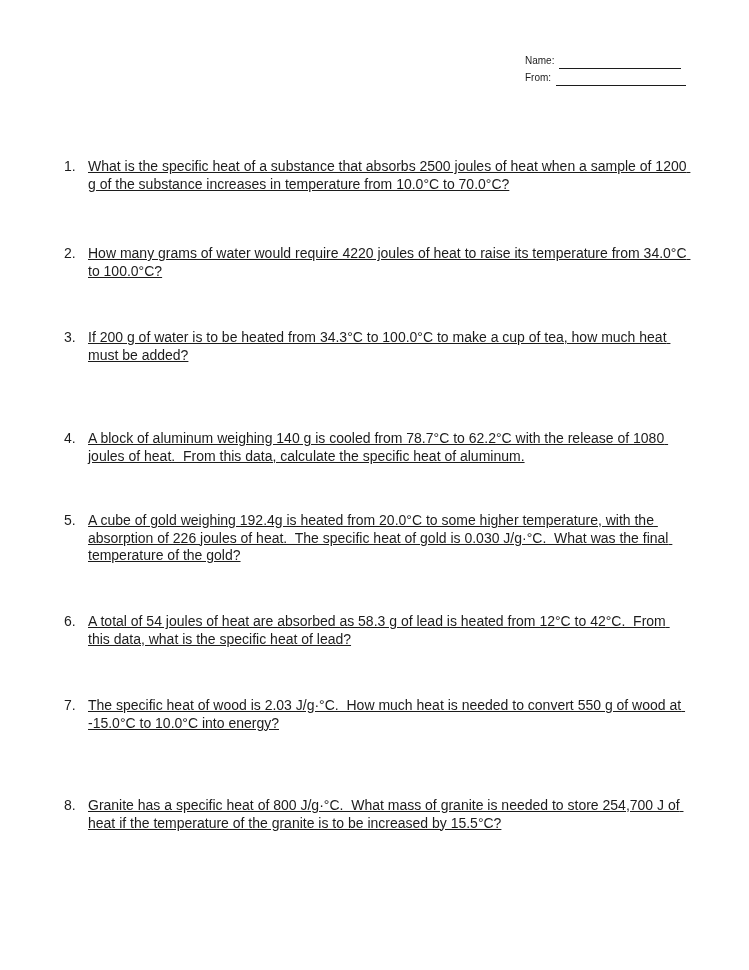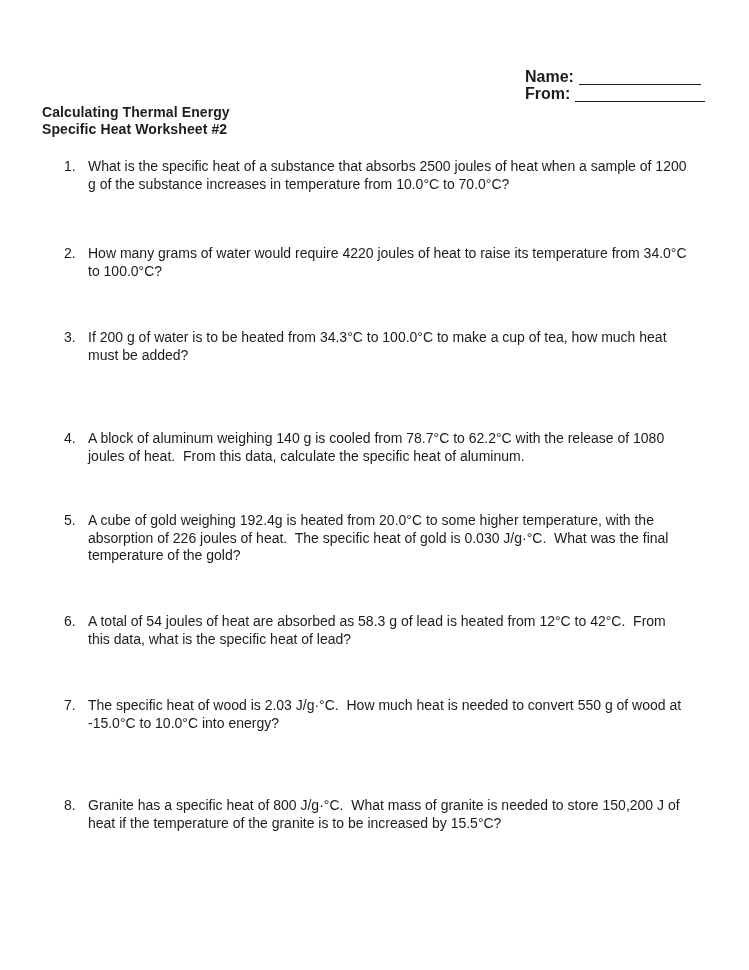--- a/index.html
+++ b/index.html
@@ -12,24 +12,23 @@
     width: 749px;
     height: 970px;
     background: #ffffff;
     color: #1c1c1c;
     overflow: hidden;
   }
   
   .header-block {
     position: absolute;
     left: 525px;
-    top: 68px;
-    font-size: 16px;
+    top: 52px;
+    font-size: 10px;
     line-height: 17px;
-    font-weight: bold;
   }
   .fill-row {
     display: flex;
     align-items: flex-end;
     height: 17px;
     white-space: pre;
   }
   .fill-row .label { display: inline-block; }
   .blank-line {
     display: inline-block;
@@ -58,20 +57,21 @@
     font-size: 14px;
     line-height: 17.5px;
   }
   .question .q-num {
     flex: 0 0 24px;
   }
   .question .q-text {
     flex: 1 1 auto;
     max-width: 600px;
     white-space: pre-wrap;
+    text-decoration: underline;
   }
   .q1 { top: 158px; }
   .q2 { top: 245px; }
   .q3 { top: 329px; }
   .q4 { top: 430px; }
   .q5 { top: 512px; }
   .q6 { top: 613px; }
   .q7 { top: 697px; }
   .q8 { top: 797px; }
 </style>
@@ -84,24 +84,20 @@
     <div class="fill-row">
       <span class="label">Name:</span>
       <span class="blank-line name"></span>
     </div>
     <div class="fill-row">
       <span class="label">From:</span>
       <span class="blank-line hour"></span>
     </div>
   </div>
 
-  <div class="title-block">
-    <div>Calculating Thermal Energy</div>
-    <div>Specific Heat Worksheet #2</div>
-  </div>
 
   <div class="question q1">
     <span class="q-num">1.</span>
     <span class="q-text">What is the specific heat of a substance that absorbs 2500 joules of heat when a sample of 1200 g of the substance increases in temperature from 10.0°C to 70.0°C?</span>
   </div>
 
   <div class="question q2">
     <span class="q-num">2.</span>
     <span class="q-text">How many grams of water would require 4220 joules of heat to raise its temperature from 34.0°C to 100.0°C?</span>
   </div>
@@ -126,16 +122,16 @@
     <span class="q-text">A total of 54 joules of heat are absorbed as 58.3 g of lead is heated from 12°C to 42°C.  From this data, what is the specific heat of lead?</span>
   </div>
 
   <div class="question q7">
     <span class="q-num">7.</span>
     <span class="q-text">The specific heat of wood is 2.03 J/g·°C.  How much heat is needed to convert 550 g of wood at -15.0°C to 10.0°C into energy?</span>
   </div>
 
   <div class="question q8">
     <span class="q-num">8.</span>
-    <span class="q-text">Granite has a specific heat of 800 J/g·°C.  What mass of granite is needed to store 150,200 J of heat if the temperature of the granite is to be increased by 15.5°C?</span>
+    <span class="q-text">Granite has a specific heat of 800 J/g·°C.  What mass of granite is needed to store 254,700 J of heat if the temperature of the granite is to be increased by 15.5°C?</span>
   </div>
 
 </div>
 
 </body></html>

